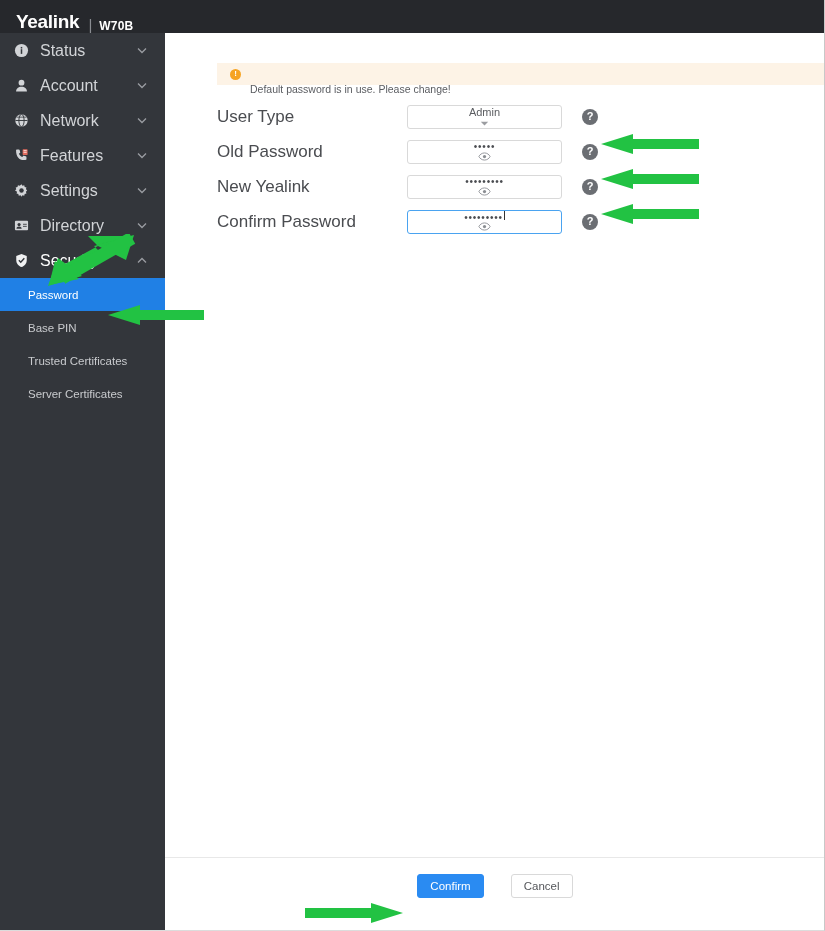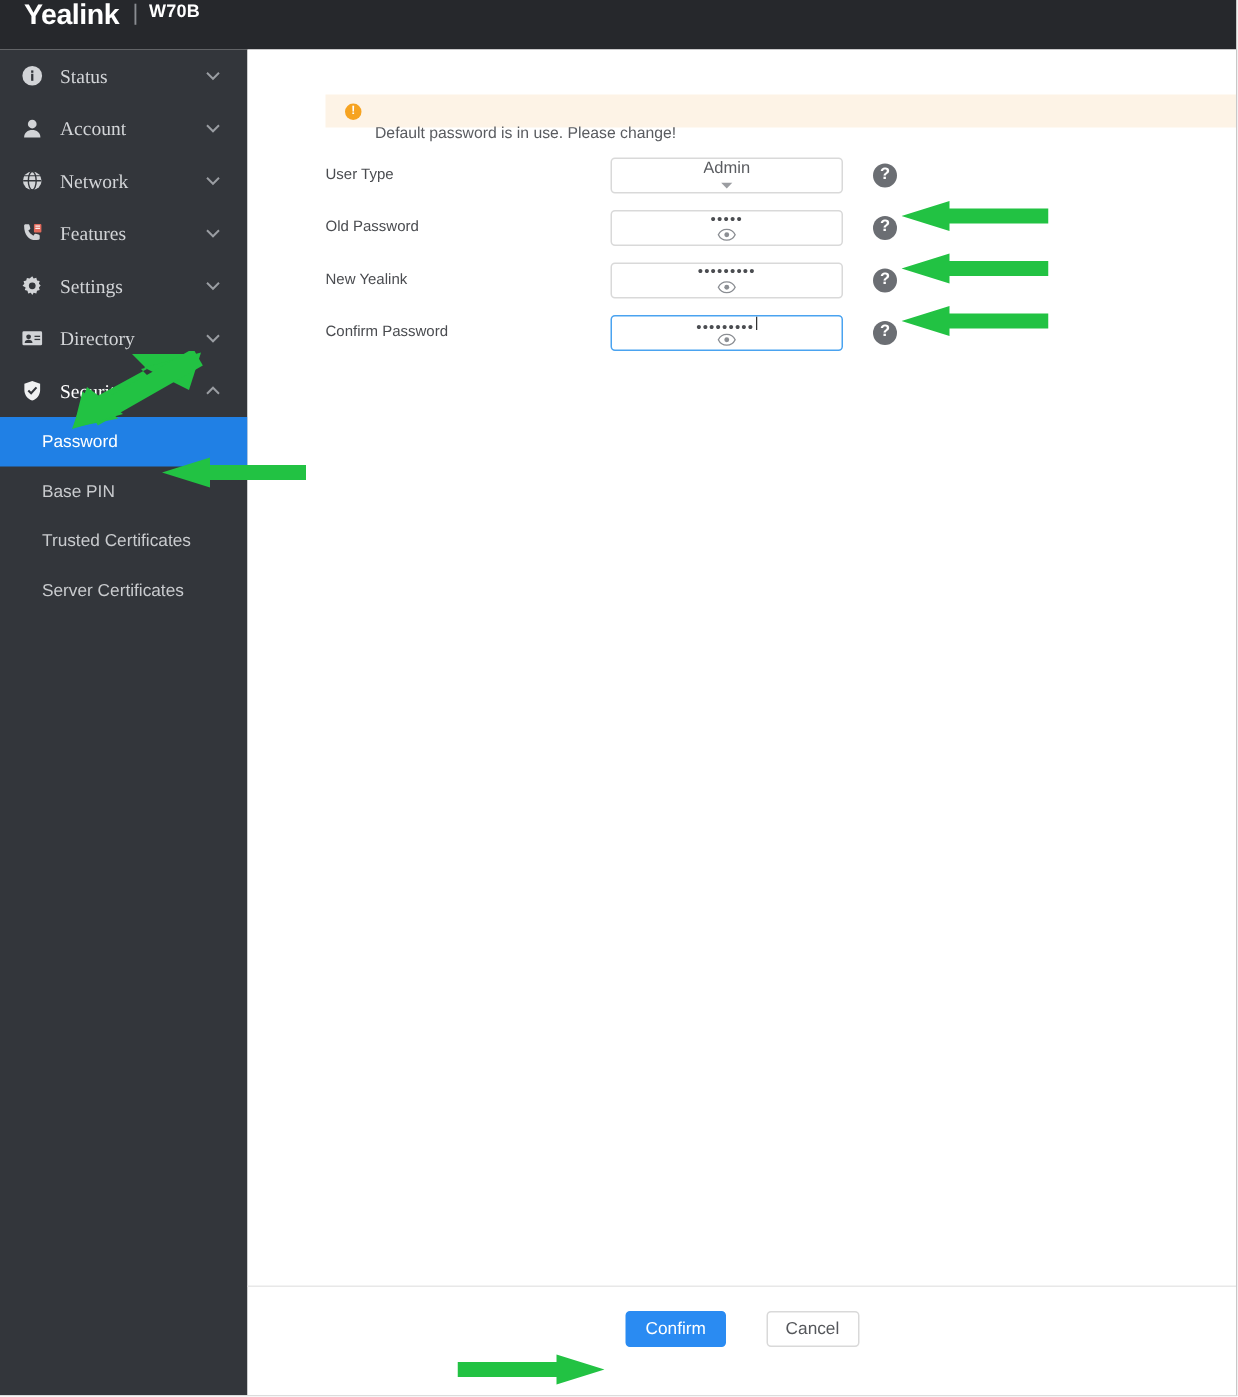--- a/index.html
+++ b/index.html
@@ -16,21 +16,21 @@
     border-right: 1px solid #c8c8c8;
     border-bottom: 1px solid #dcdcdc;
     overflow: hidden;
   }
 
   
   .header {
     position: absolute; top: 0; left: 0;
     width: 825px; height: 33px;
     background: #26282c;
-    display: flex; align-items: flex-start;
+    display: flex; align-items: flex-end;
     padding-left: 16px;
   }
   .brand {
     color: #ffffff;
     font-size: 19px;
     font-weight: bold;
     letter-spacing: -0.3px;
   }
   .brand-sep {
     color: #8a8d92;
@@ -60,23 +60,22 @@
   }
   .nav-icon {
     width: 18px; height: 18px;
     margin-right: 10px;
     display: flex; align-items: center; justify-content: center;
     flex: 0 0 18px;
   }
   .nav-icon svg { display: block; }
   .nav-label {
     color: #d2d4d7;
-    font-size: 13px;
+    font-size: 16px;
     flex: 1;
-    font-family: Liberation Serif, serif;
   }
   .nav-item.active-parent .nav-label { color: #ffffff; }
   .chev {
     margin-right: 18px;
     color: #9a9da2;
     font-size: 10px;
     line-height: 1;
   }
   .chev svg { display:block; }
 
@@ -125,21 +124,21 @@
 
   .form { position: absolute; top: 66px; left: 52px; width: 608px; }
   .row {
     position: relative;
     height: 35px;
     display: flex; align-items: center;
   }
   .row-label {
     width: 190px;
     color: #4a4c50;
-    font-size: 10px;
+    font-size: 17px;
   }
   .field {
     position: relative;
     width: 155px; height: 24px;
     border: 1px solid #d9d9d9;
     border-radius: 3px;
     background: #ffffff;
     display: flex; align-items: center;
     padding: 0 8px;
     flex-direction: column;

